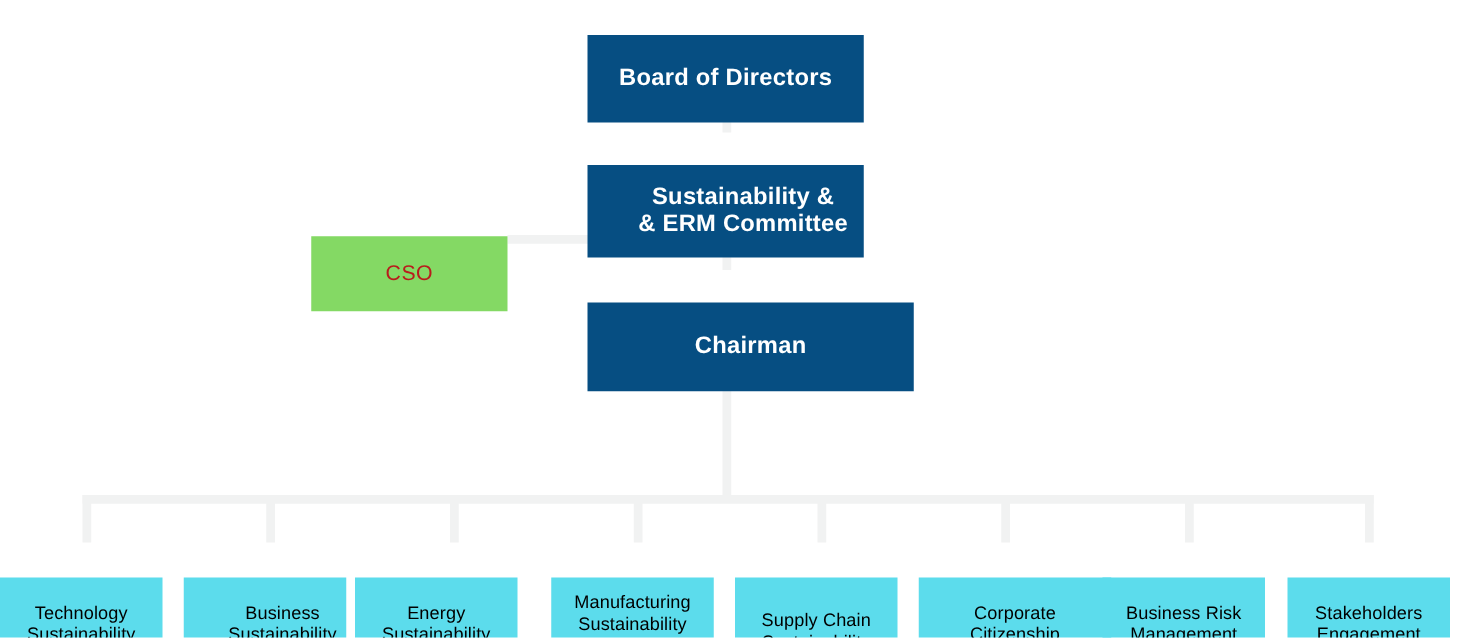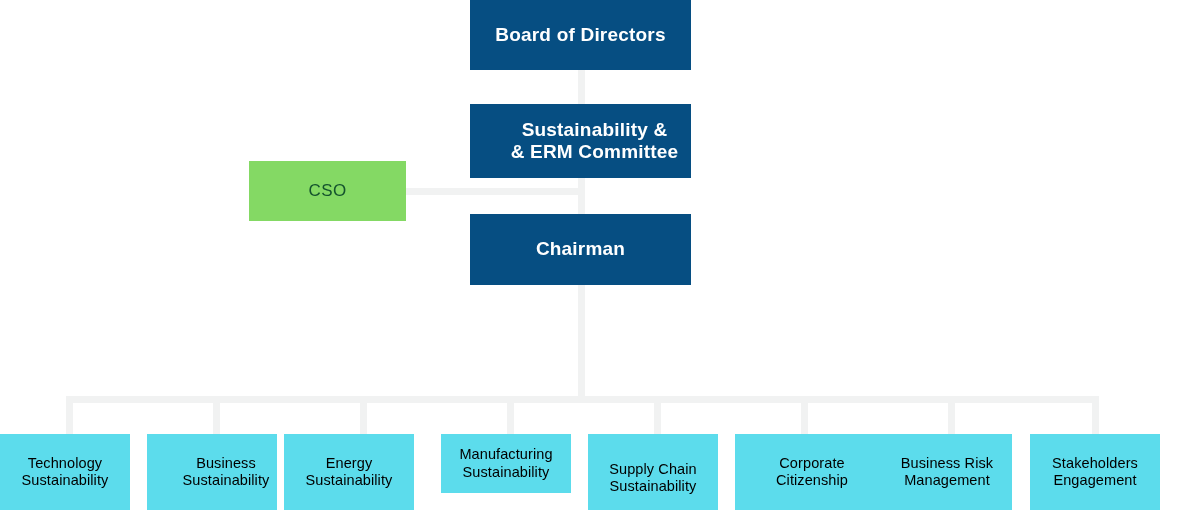--- a/index.html
+++ b/index.html
@@ -30,37 +30,38 @@
   
   .node {
     position: absolute;
     z-index: 3;
     display: flex;
     align-items: center;
     justify-content: center;
     text-align: center;
     box-sizing: border-box;
     line-height: 1.18;
+    margin-top: 28px;
   }
   .node .lbl {
     display: block;
     width: 100%;
     white-space: pre-line;
   }
 
   .node.exec {
     background: #064e82;
     color: #ffffff;
     font-size: 19px;
     font-weight: bold;
     letter-spacing: 0.2px;
   }
   .node.cso {
     background: #84d964;
-    color: #14532d;
+    color: #b91c1c;
     font-size: 17px;
     font-weight: normal;
     letter-spacing: 0.4px;
   }
   .node.unit {
     background: #5cdcec;
     color: #000000;
     font-size: 14.5px;
     font-weight: normal;
     letter-spacing: 0.1px;
@@ -96,21 +97,21 @@
 
   <div class="node exec" style="left:470px; top:104px; width:221px; height:74px;padding-left:28px;">
     <span class="lbl">Sustainability &amp;
 &amp; ERM Committee</span>
   </div>
 
   <div class="node cso" style="left:249px; top:161px; width:157px; height:60px;">
     <span class="lbl">CSO</span>
   </div>
 
-  <div class="node exec" style="left:470px; top:214px; width:221px; height:71px;">
+  <div class="node exec" style="left:470px; top:214px; width:261px; height:71px;">
     <span class="lbl">Chairman</span>
   </div>
 
   <div class="node unit" style="left:0px; top:434px; width:130px; height:76px;">
     <span class="lbl">Technology
 Sustainability</span>
   </div>
 
   <div class="node unit" style="left:147px; top:434px; width:130px; height:76px;padding-left:28px;">
     <span class="lbl">Business

